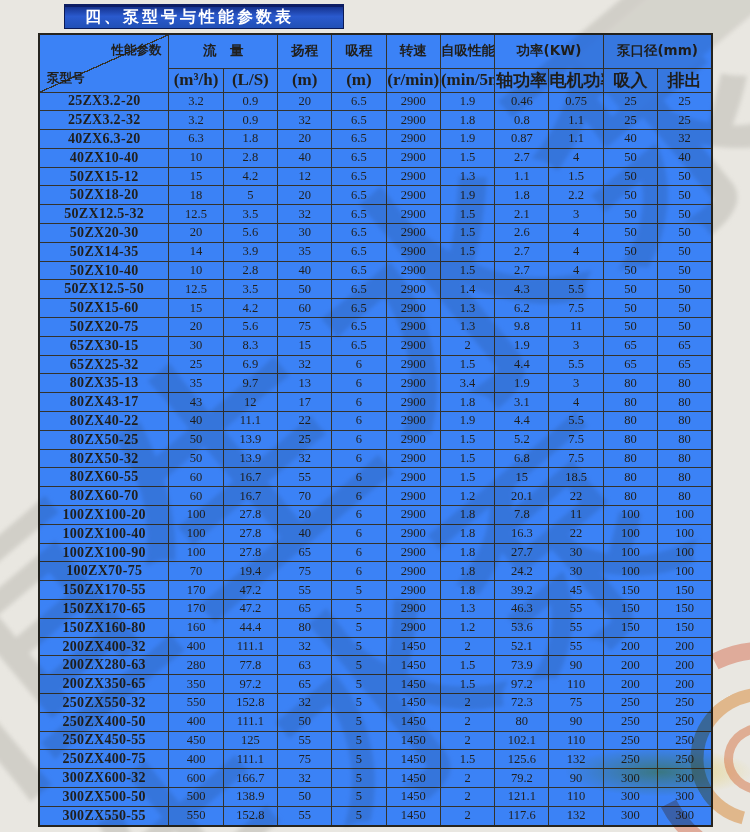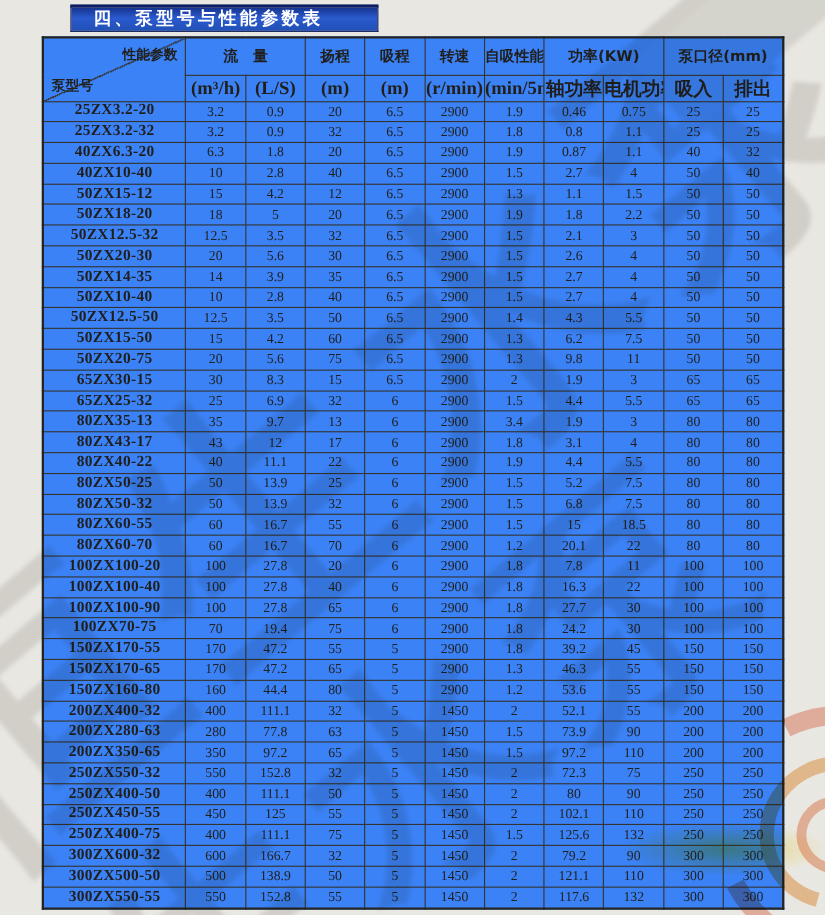--- a/index.html
+++ b/index.html
@@ -286,21 +286,21 @@
             <td>6.5</td>
             <td>2900</td>
             <td>1.4</td>
             <td>4.3</td>
             <td>5.5</td>
             <td>50</td>
             <td>50</td>
           </tr>
 
           <tr>
-            <td class="model">50ZX15-50</td>
+            <td class="model">50ZX15-60</td>
             <td>15</td>
             <td>4.2</td>
             <td>60</td>
             <td>6.5</td>
             <td>2900</td>
             <td>1.3</td>
             <td>6.2</td>
             <td>7.5</td>
             <td>50</td>
             <td>50</td>

